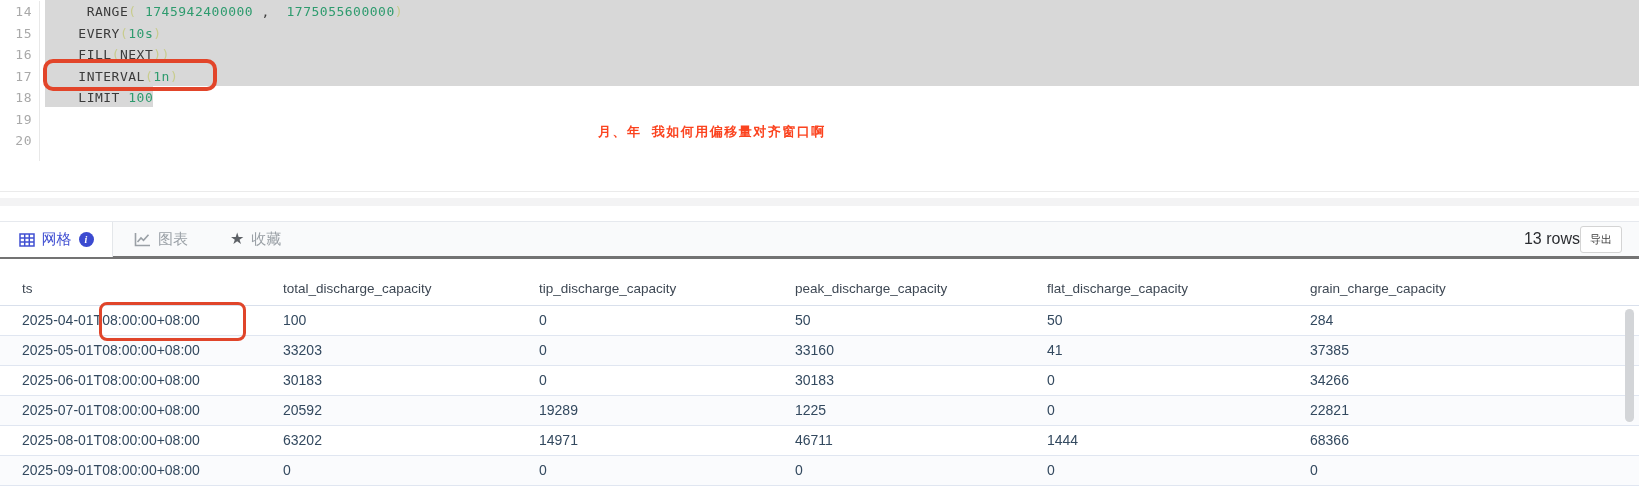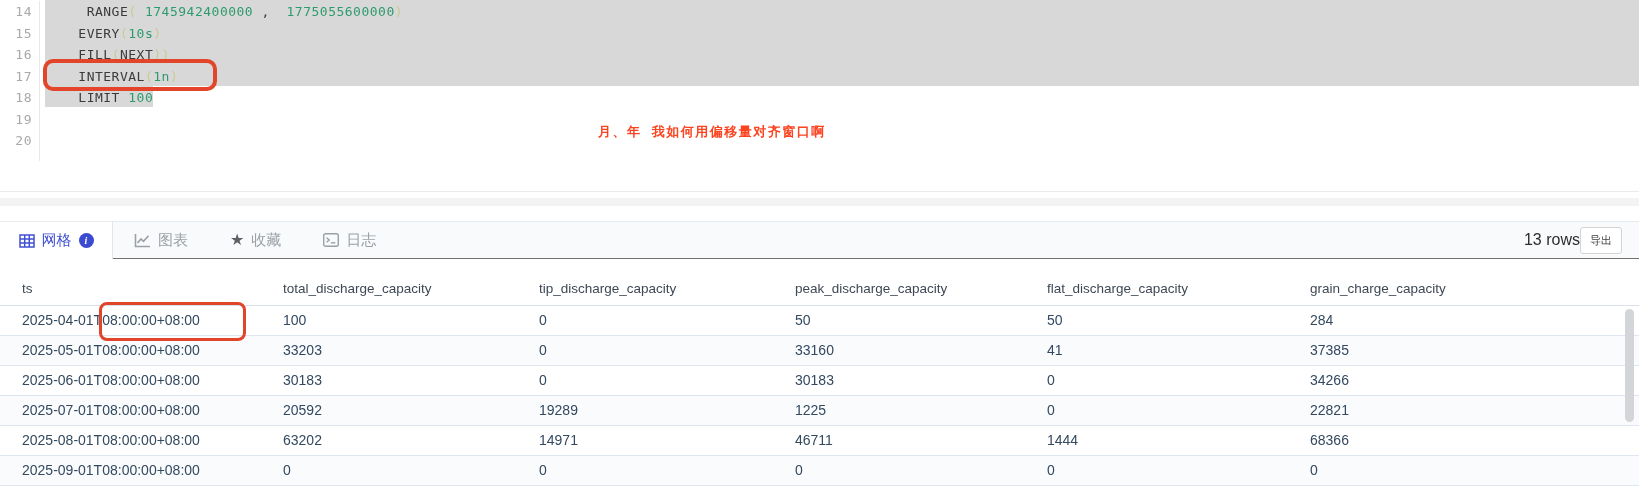--- a/index.html
+++ b/index.html
@@ -22,21 +22,21 @@
                  border:4px solid #e2452a;border-radius:10px;}
   .annotation{position:absolute;left:598px;top:121px;font-family:"Liberation Sans",sans-serif;
               font-size:13px;font-weight:700;color:#fb431f;letter-spacing:1.5px;white-space:pre;}
 
   
   .hairline{position:absolute;top:191px;left:0;right:0;height:1px;background:#ebebeb;}
   .strip{position:absolute;top:198px;left:0;right:0;height:8px;background:#f3f3f4;}
 
   
   .tabbar{position:absolute;top:221px;left:0;right:0;height:38px;box-sizing:border-box;
-          background:#f9fafb;border-top:1px solid #e6e9ee;border-bottom:1px solid #737373;
+          background:#f9fafb;border-top:1px solid #e6e9ee;border-bottom:3px solid #737373;
           display:flex;align-items:stretch;}
   .tab{display:flex;align-items:center;gap:7px;font-size:15px;color:#9aa0a6;
        padding:0 21px;cursor:pointer;white-space:nowrap;}
   .tab svg{display:block;}
   .tab.active{width:113px;box-sizing:border-box;justify-content:center;padding:0;
               background:#fff;border-right:1px solid #e4e7ea;margin-bottom:-1px;
               color:#4150d2;position:relative;z-index:2;}
   .badge{width:15px;height:15px;border-radius:50%;background:#3b4ad0;color:#fff;
          font-size:10px;font-style:italic;font-weight:700;line-height:15px;text-align:center;
          font-family:"Liberation Serif",serif;}
@@ -108,30 +108,20 @@
               <path d="M1.5 1v12.5H16"></path>
               <path d="M3.5 10 L7 6 L9.5 8.3 L14.5 2.8"></path>
             </svg>
           </span>
           <span>图表</span>
         </div>
         <div class="tab">
           <span class="icon-star">★</span>
           <span>收藏</span>
         </div>
-        <div class="tab">
-          <span>
-            <svg width="16" height="14" viewBox="0 0 16 14" fill="none" stroke="currentColor" stroke-width="1.4">
-              <rect x="0.7" y="0.7" width="14.6" height="12.6" rx="2"></rect>
-              <path d="M3.6 4.8l2.6 2.2-2.6 2.2"></path>
-              <line x1="8" y1="9.8" x2="12.3" y2="9.8"></line>
-            </svg>
-          </span>
-          <span>日志</span>
-        </div>
       </div>
     <div class="tabbar-right">
       <span class="rowcount">13 rows</span>
       <button class="export-btn">导出</button>
     </div>
   </div>
 
   <div class="grid">
     <table>
       <colgroup>

